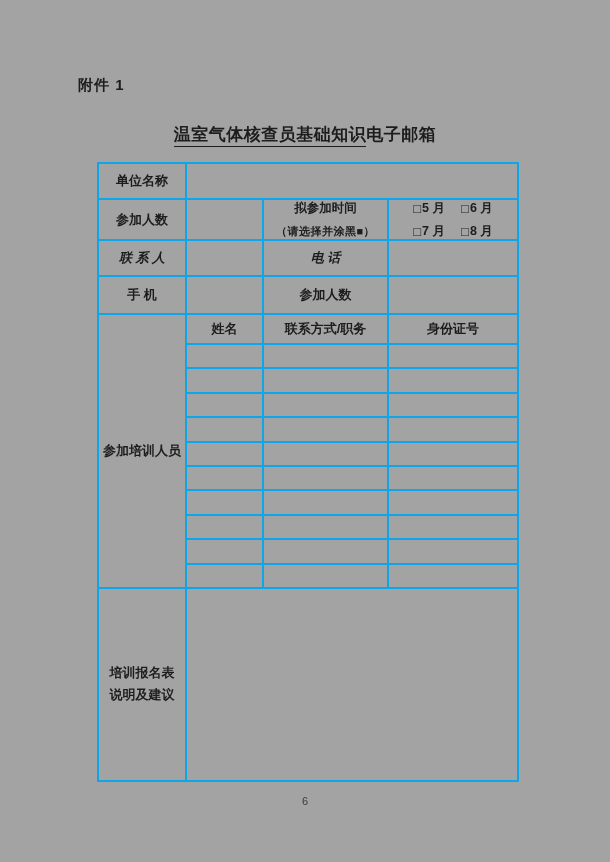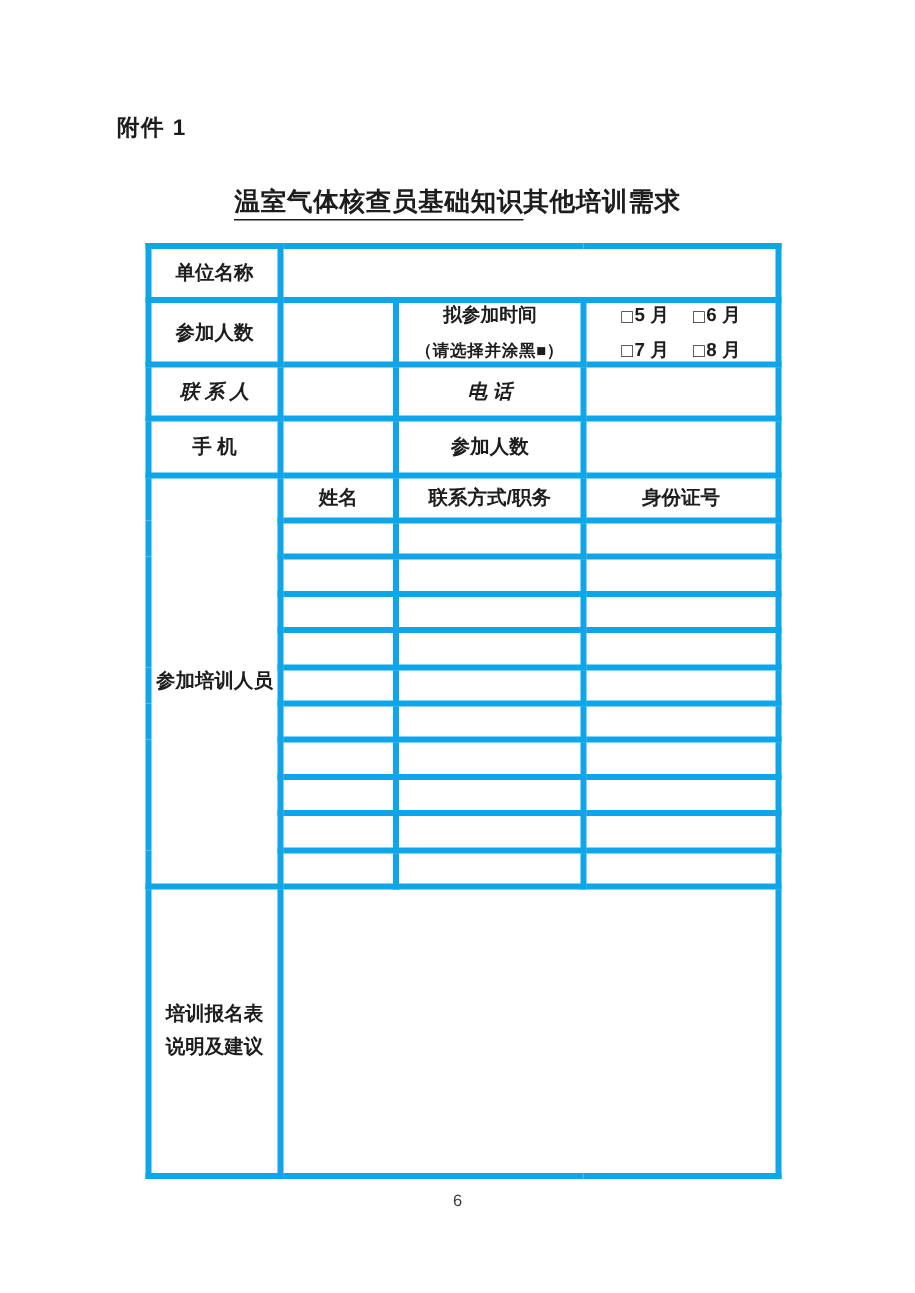--- a/index.html
+++ b/index.html
@@ -1,19 +1,19 @@
 <!DOCTYPE html>
 <html><head>
 <meta charset="utf-8">
 <style>
   html,body{margin:0;padding:0;background:#888;}
   .page{
     position:relative;
     width:610px;height:862px;
-    background:#ffffff;
+    background:#a3a3a3;
     font-family:"Liberation Sans", sans-serif;
     color:#1d1d1d;
     margin:0 auto;
     overflow:hidden;
   }
   .attachment{
     position:absolute;left:78px;top:76px;
     font-size:15px;font-weight:bold;letter-spacing:1px;
   }
   .title{
@@ -25,21 +25,21 @@
     border-bottom:1.5px solid #1d1d1d;
     padding-bottom:2px;
     margin-top:47px;
   }
   table.form{
     position:absolute;left:97px;top:162px;
     width:420px;
     border-collapse:collapse;table-layout:fixed;
   }
   table.form td{
-    border:4px solid #0ea5e9;
+    border:2px solid #0ea5e9;
     padding:0;
     text-align:center;vertical-align:middle;
     font-size:13px;font-weight:bold;
     overflow:hidden;
   }
   tr.r1{height:36px;}
   tr.r2{height:38px;}
   tr.r3{height:36px;font-style:italic;}
   tr.r4{height:38px;}
   tr.r5{height:30px;}
@@ -62,21 +62,21 @@
     text-align:center;font-size:11px;color:#3c3c3c;
   }
 </style>
 </head>
 <body>
 
 <div class="page">
 
   <div class="attachment">附件 1</div>
 
-  <div class="title"><span class="u">温室气体核查员基础知识</span><span>其他培训需求</span></div>
+  <div class="title"><span class="u">温室气体核查员基础知识</span><span>电子邮箱</span></div>
 
   <table class="form">
     <colgroup>
       <col style="width:88px">
         <col style="width:77px">
         <col style="width:125px">
         <col style="width:130px">
     </colgroup>
 
     <tbody>

